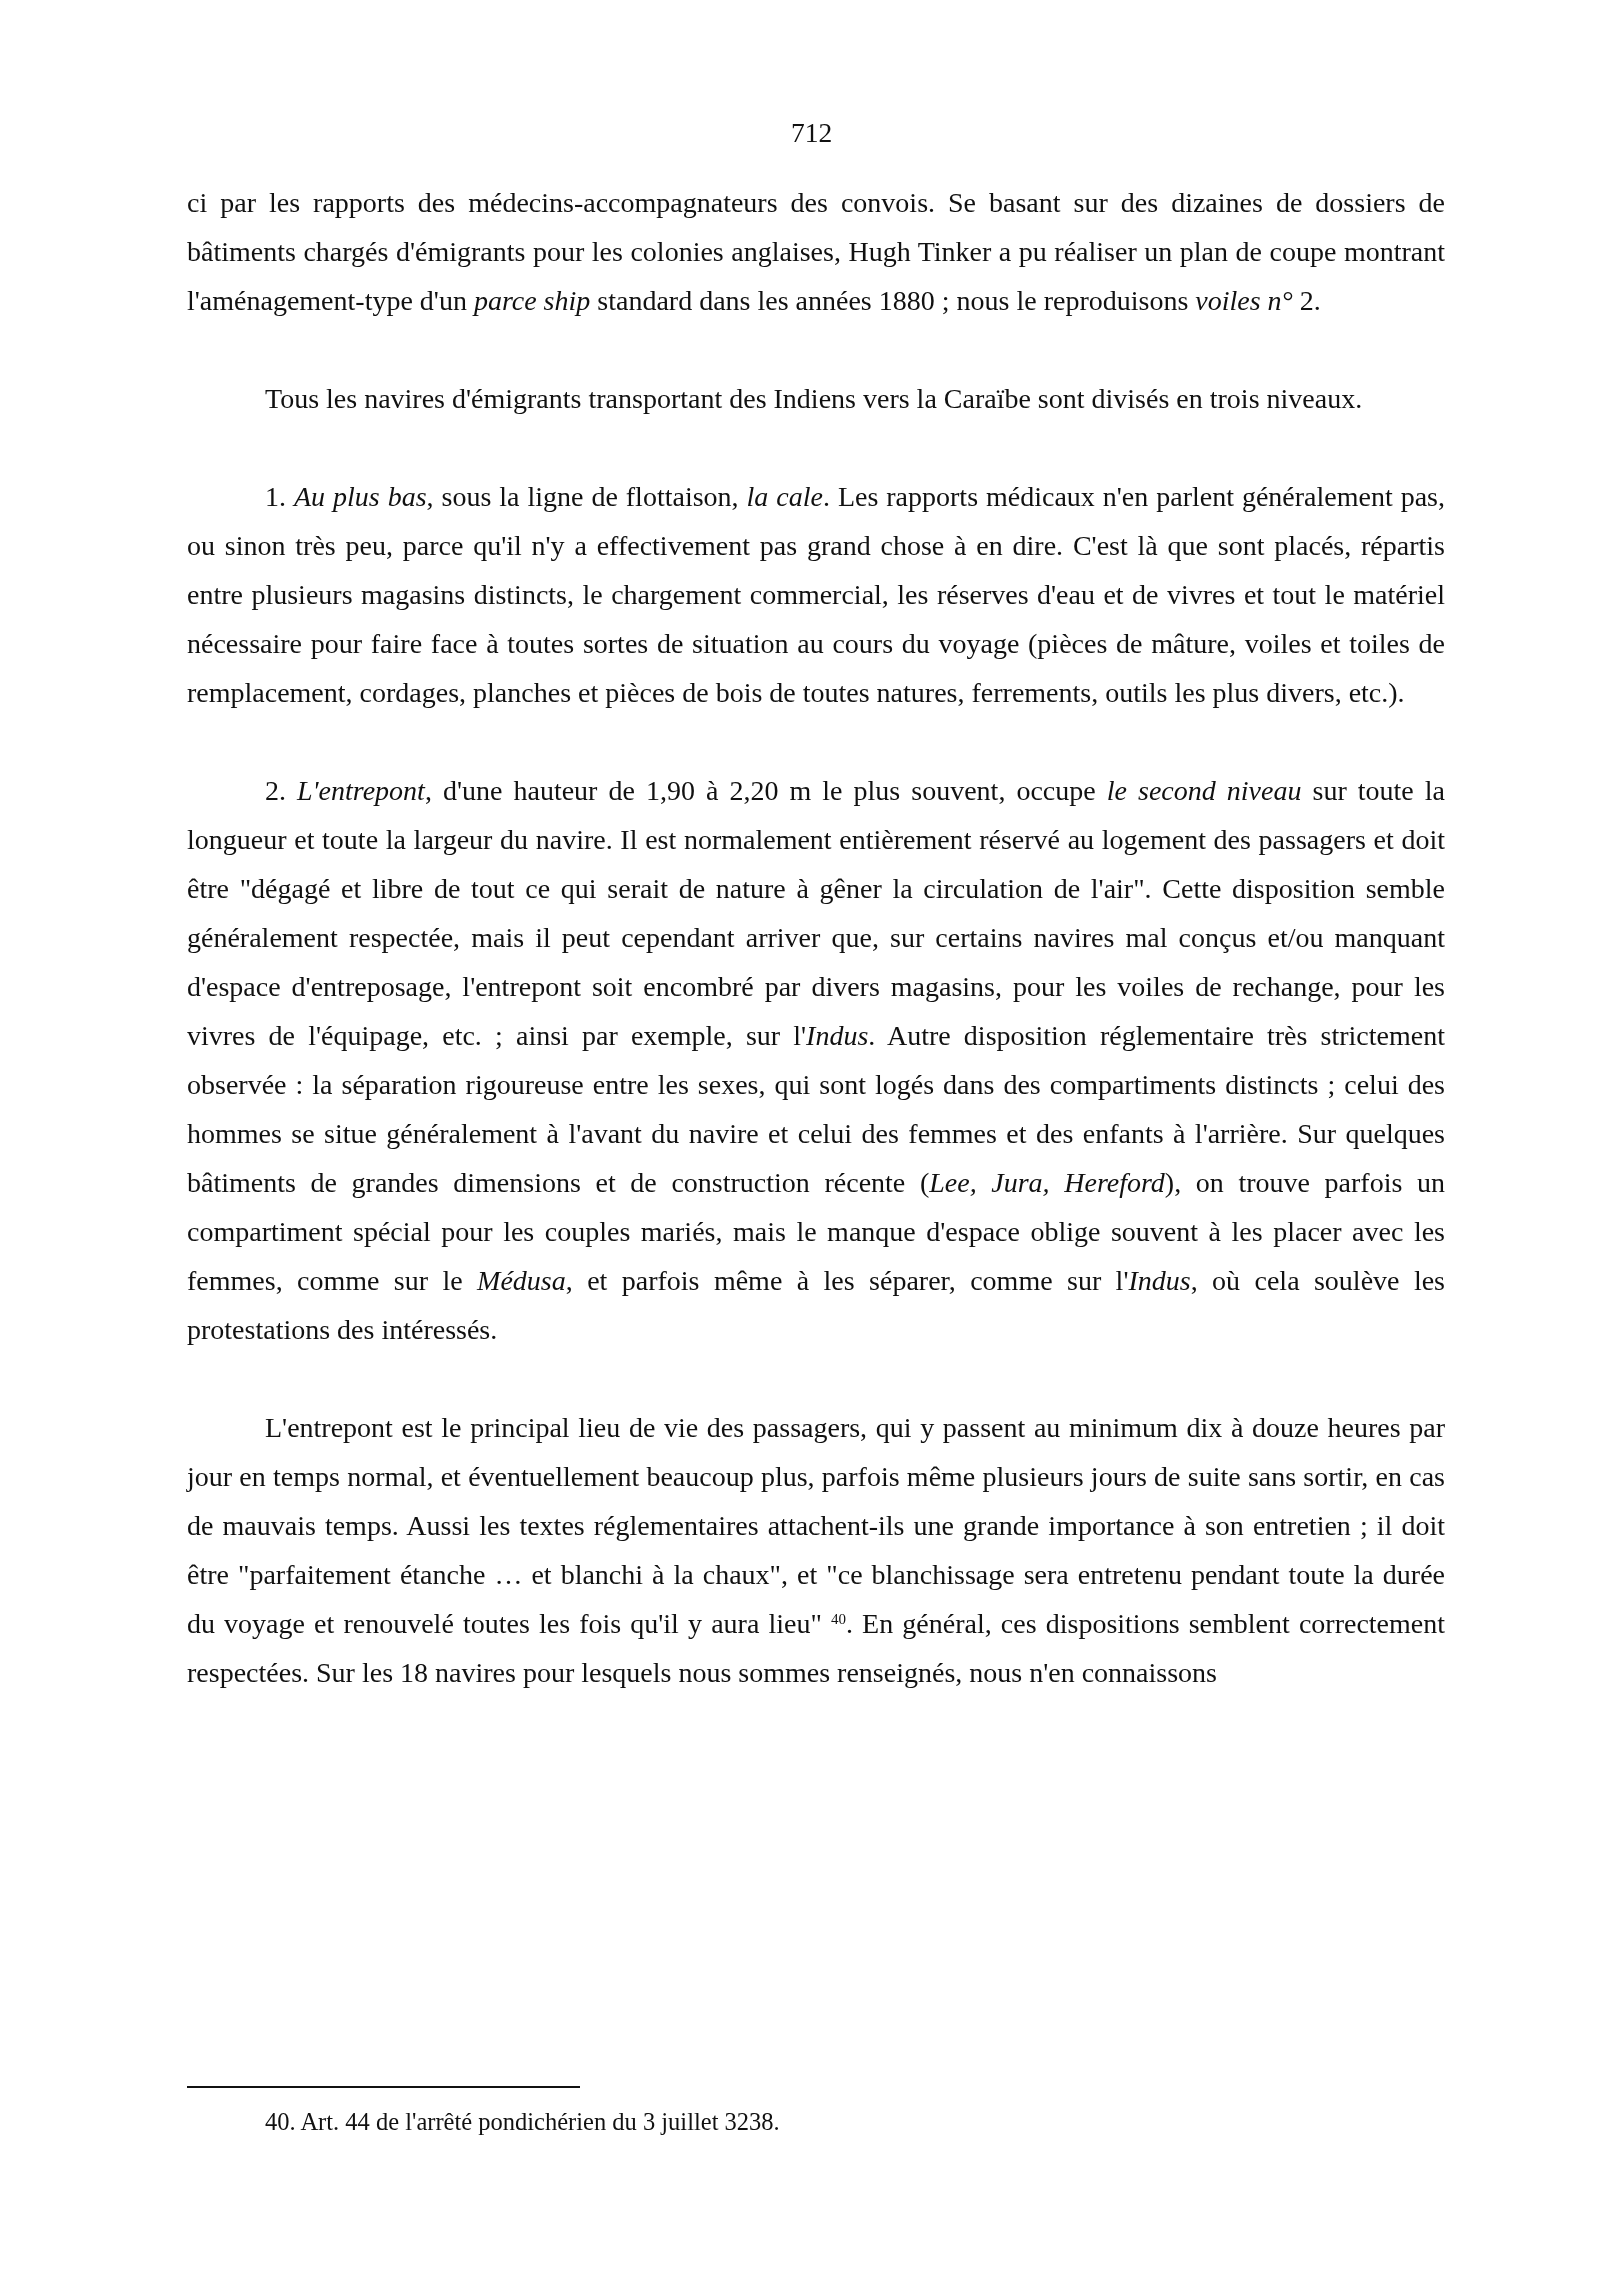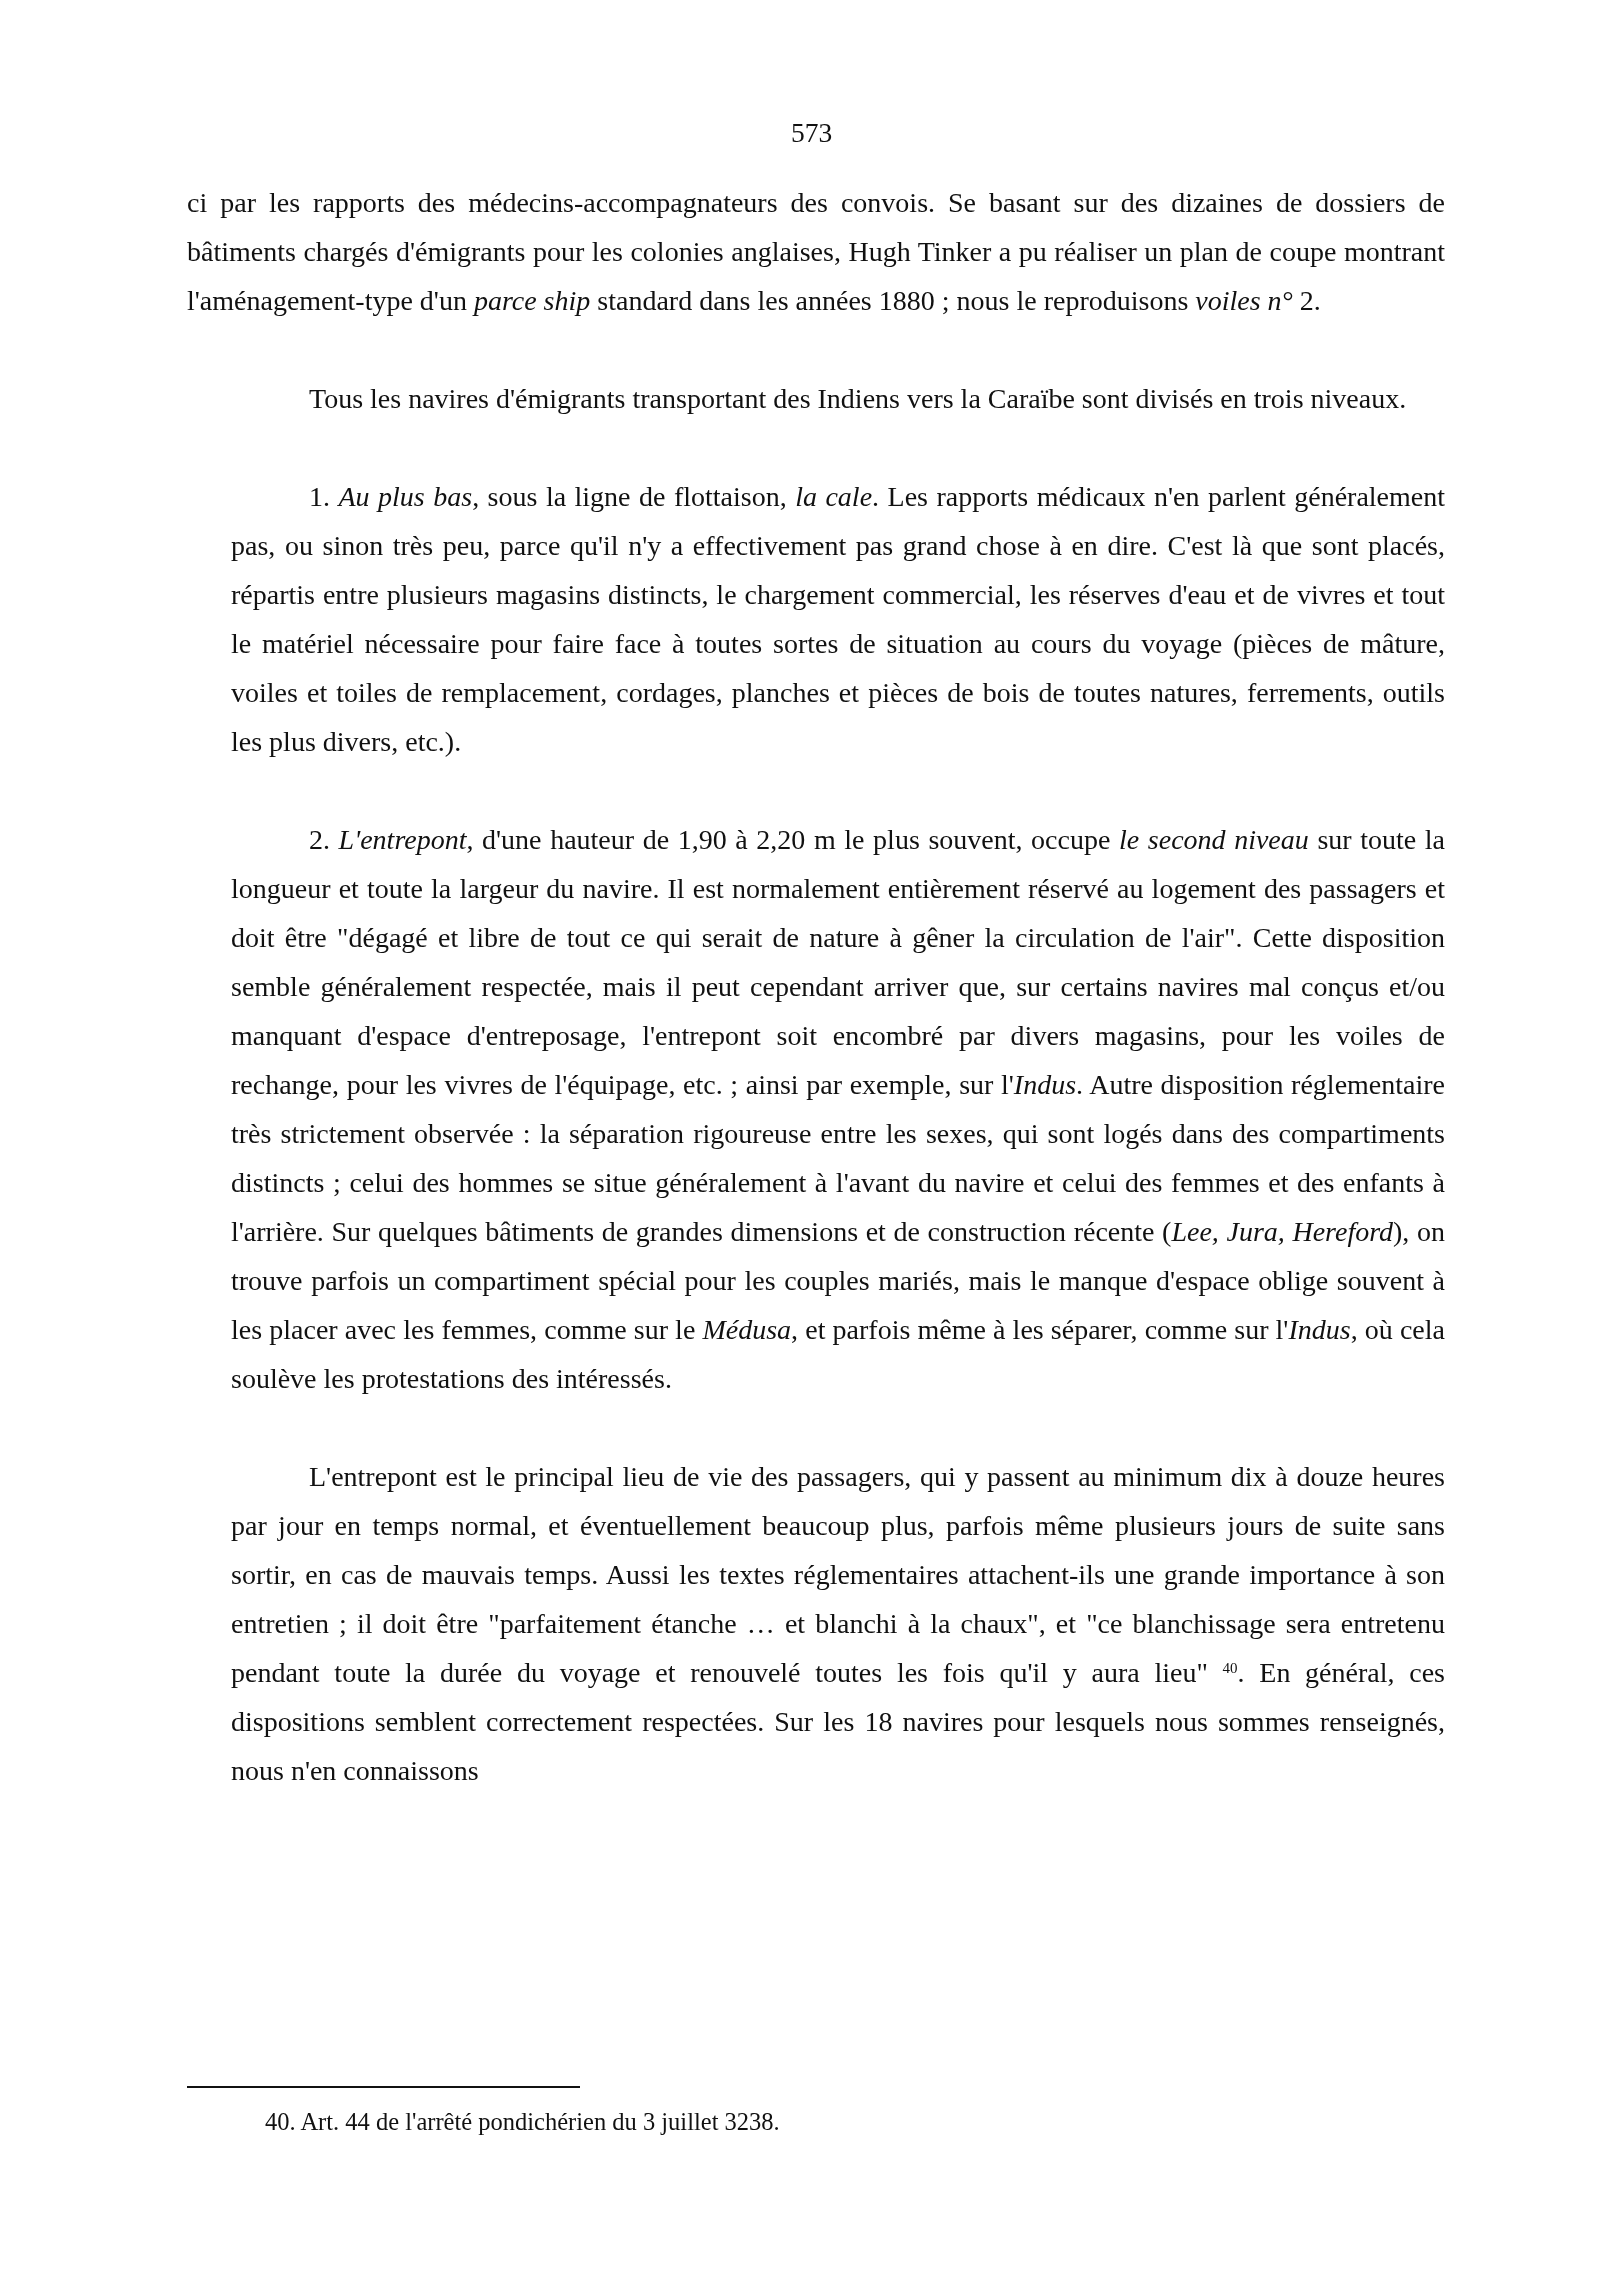--- a/index.html
+++ b/index.html
@@ -28,21 +28,21 @@
       font-size: 28px;
       line-height: 49px;
       text-align: justify;
       hyphens: manual;
     }
     .para {
       margin: 0;
       text-indent: 0;
     }
     .para.indent { text-indent: 78px; }
-    .para + .para { margin-top: 49px; margin-left: 44px; }
+    .para + .para { margin-top: 49px; }
     .para.first { text-indent: 0; }
     em { font-style: italic; }
     sup.fnref {
       font-size: 15px;
       vertical-align: 0.6em;
       line-height: 0;
     }
     .footnote-rule {
       position: absolute;
       left: 187px;
@@ -55,21 +55,21 @@
       position: absolute;
       left: 265px;
       top: 2105px;
       font-size: 24.5px;
       line-height: 34px;
     }
   </style>
 </head>
 <body>
 
-<div class="page-number">573</div>
+<div class="page-number">712</div>
 
 <div class="text-block">
   <p class="para first">ci par les rapports des médecins-accompagnateurs des convois. Se basant sur des dizaines de dossiers de bâtiments chargés d'émigrants pour les colonies anglaises, Hugh Tinker a pu réaliser un plan de coupe montrant l'aménagement-type d'un <em>parce ship</em> standard dans les années 1880 ; nous le reproduisons <em>voiles n°</em> 2.</p>
   <p class="para indent">Tous les navires d'émigrants transportant des Indiens vers la Caraïbe sont divisés en trois niveaux.</p>
   <p class="para indent">1. <em>Au plus bas</em>, sous la ligne de flottaison, <em>la cale</em>. Les rapports médicaux n'en parlent généralement pas, ou sinon très peu, parce qu'il n'y a effectivement pas grand chose à en dire. C'est là que sont placés, répartis entre plusieurs magasins distincts, le chargement commercial, les réserves d'eau et de vivres et tout le matériel nécessaire pour faire face à toutes sortes de situation au cours du voyage (pièces de mâture, voiles et toiles de remplacement, cordages, planches et pièces de bois de toutes natures, ferrements, outils les plus divers, etc.).</p>
   <p class="para indent">2. <em>L'entrepont</em>, d'une hauteur de 1,90 à 2,20 m le plus souvent, occupe <em>le second niveau</em> sur toute la longueur et toute la largeur du navire. Il est normalement entièrement réservé au logement des passagers et doit être "dégagé et libre de tout ce qui serait de nature à gêner la circulation de l'air". Cette disposition semble généralement respectée, mais il peut cependant arriver que, sur certains navires mal conçus et/ou manquant d'espace d'entreposage, l'entrepont soit encombré par divers magasins, pour les voiles de rechange, pour les vivres de l'équipage, etc. ; ainsi par exemple, sur l'<em>Indus</em>. Autre disposition réglementaire très strictement observée : la séparation rigoureuse entre les sexes, qui sont logés dans des compartiments distincts ; celui des hommes se situe généralement à l'avant du navire et celui des femmes et des enfants à l'arrière. Sur quelques bâtiments de grandes dimensions et de construction récente (<em>Lee, Jura, Hereford</em>), on trouve parfois un compartiment spécial pour les couples mariés, mais le manque d'espace oblige souvent à les placer avec les femmes, comme sur le <em>Médusa</em>, et parfois même à les séparer, comme sur l'<em>Indus</em>, où cela soulève les protestations des intéressés.</p>
   <p class="para indent">L'entrepont est le principal lieu de vie des passagers, qui y passent au minimum dix à douze heures par jour en temps normal, et éventuellement beaucoup plus, parfois même plusieurs jours de suite sans sortir, en cas de mauvais temps. Aussi les textes réglementaires attachent-ils une grande importance à son entretien ; il doit être "parfaitement étanche … et blanchi à la chaux", et "ce blanchissage sera entretenu pendant toute la durée du voyage et renouvelé toutes les fois qu'il y aura lieu" <sup class="fnref">40</sup>. En général, ces dispositions semblent correctement respectées. Sur les 18 navires pour lesquels nous sommes renseignés, nous n'en connaissons</p>
 </div>
 
 <div class="footnote-rule"></div>

